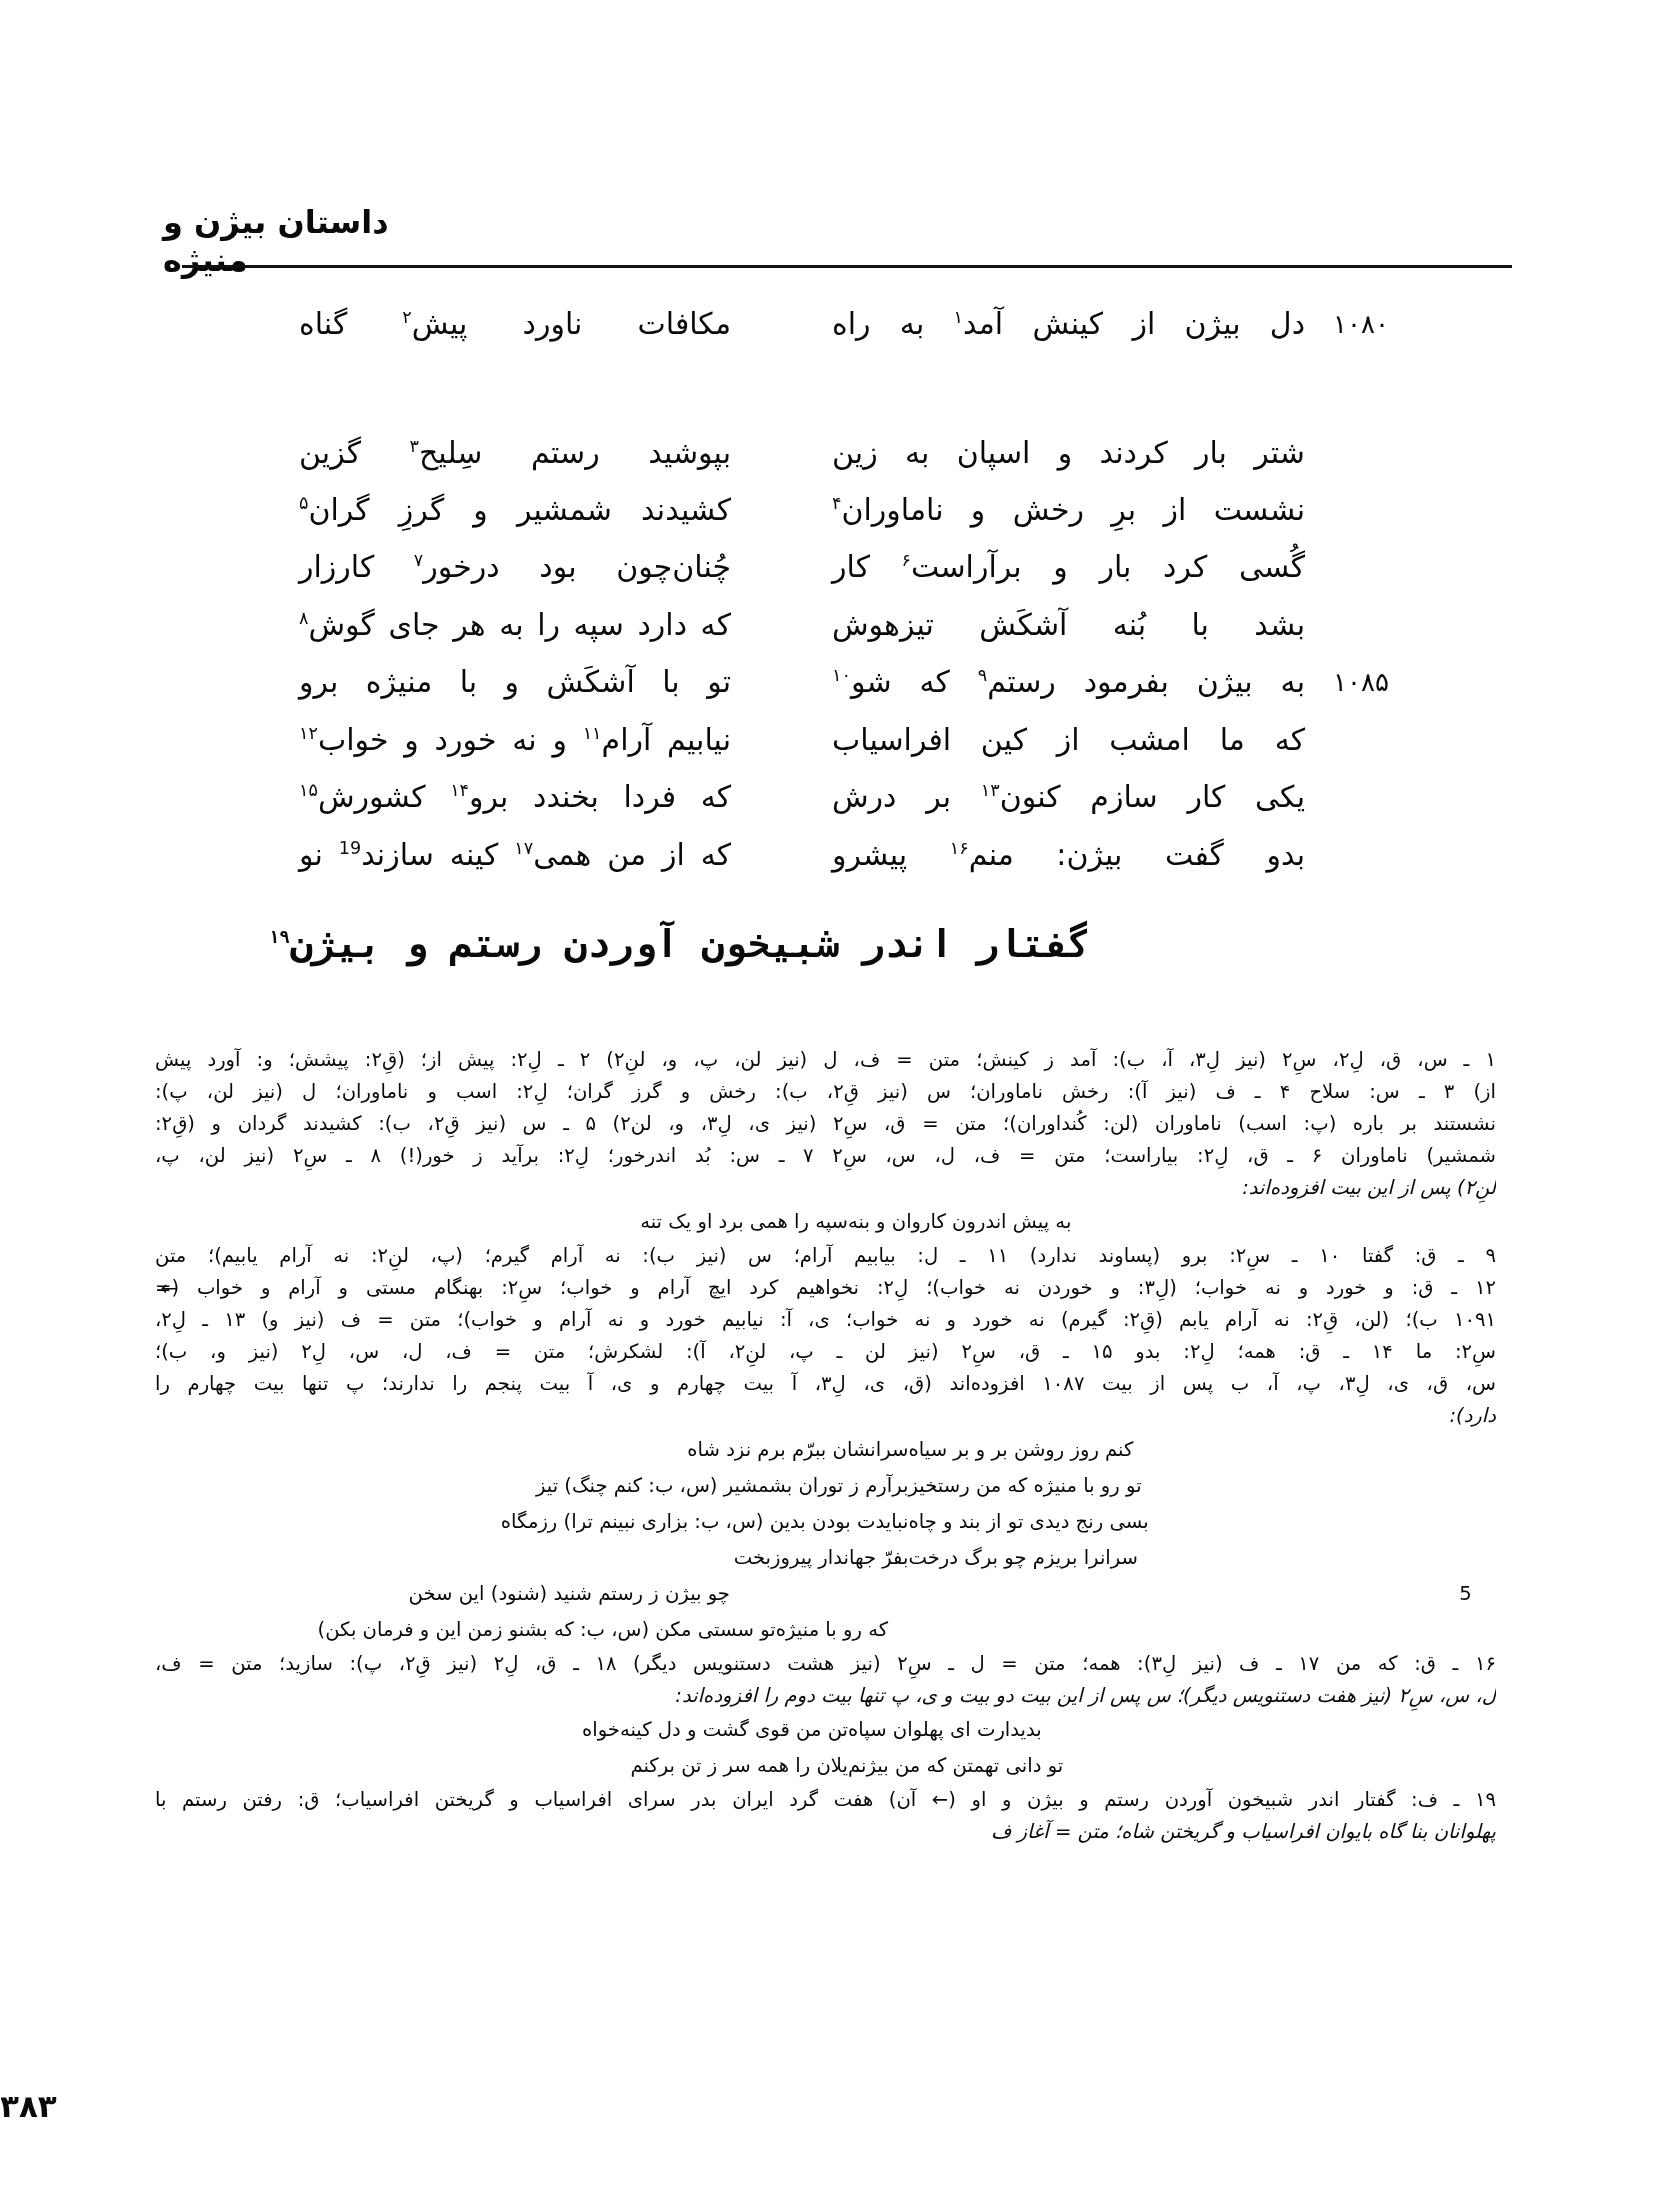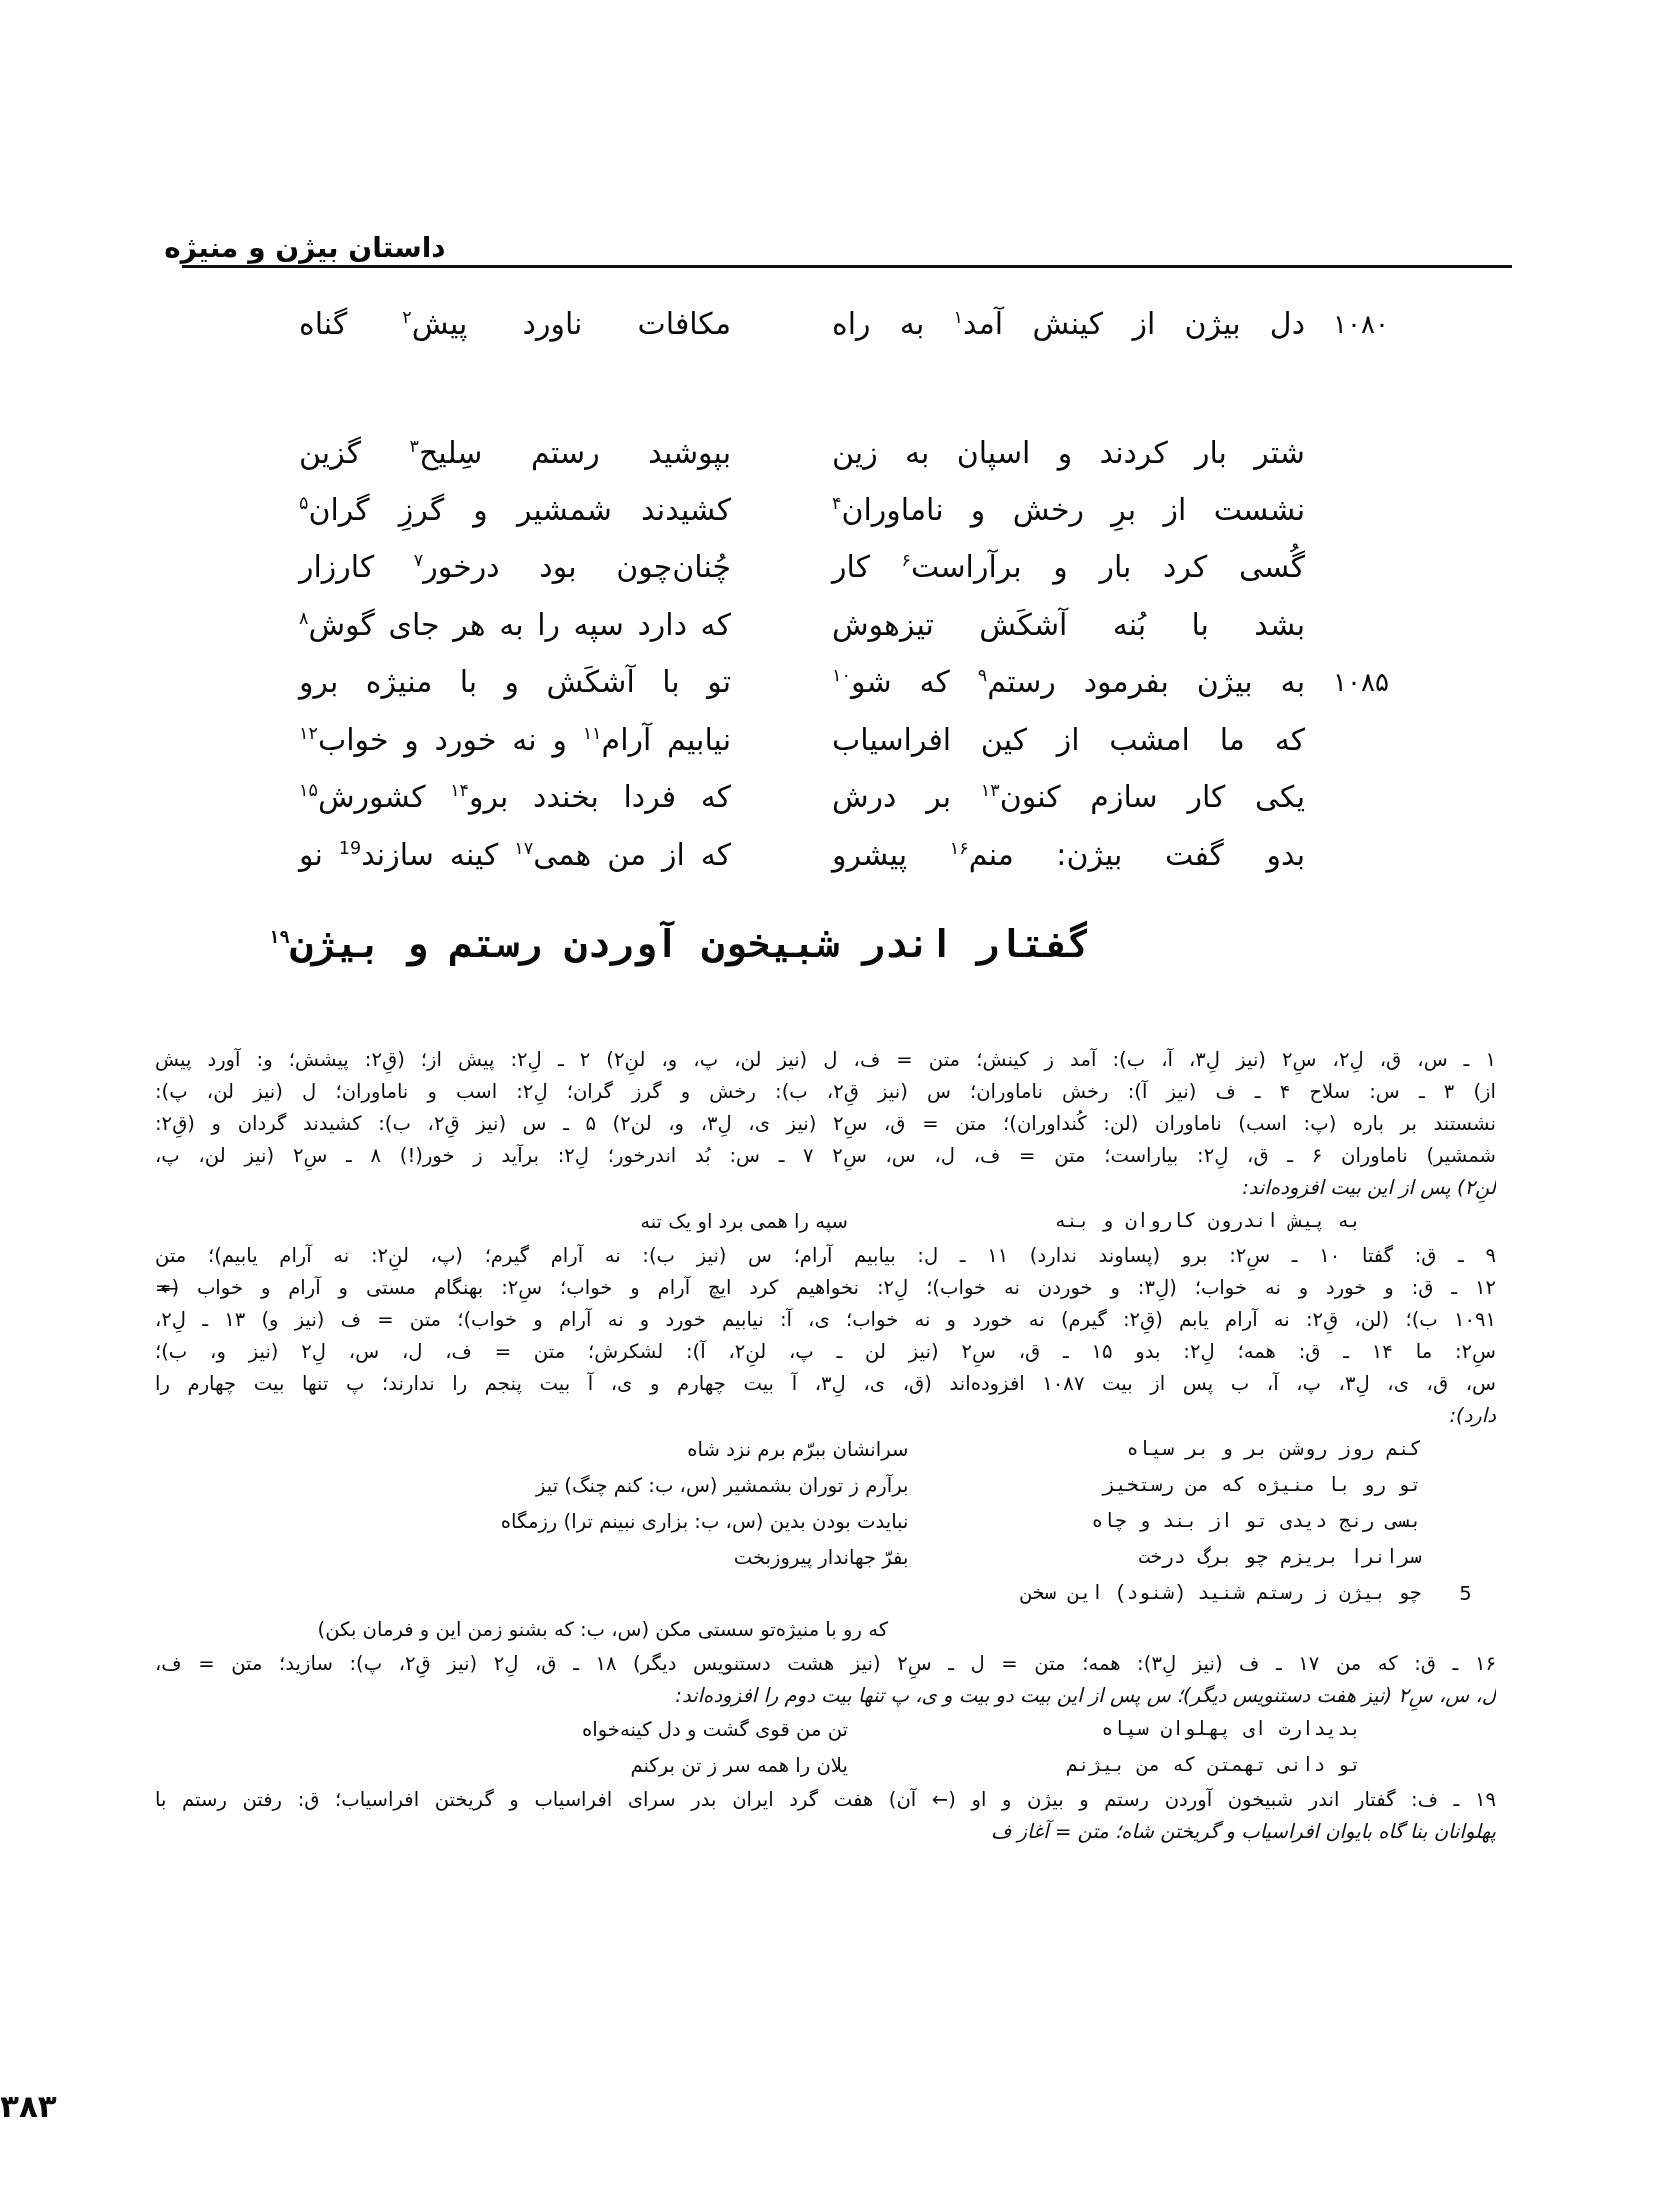--- a/index.html
+++ b/index.html
@@ -3,22 +3,22 @@
   <meta charset="utf-8">
   <style>
     html, body { margin: 0; padding: 0; background: #ffffff; }
     body {
       width: 1677px; height: 2194px; position: relative; overflow: hidden;
       font-family: "DejaVu Sans", sans-serif; color: #0a0a0a;
     }
     .page { position: absolute; inset: 0; }
     .running-head {
       position: absolute; right: 1230px; left: auto;
-      top: 203px; width: 284px; text-align: center;
-      font-size: 28px; font-weight: bold; direction: rtl; margin-top: 28px;
+      top: 203px; width: 284px; text-align: left;
+      font-size: 32px; font-weight: bold; direction: rtl;
     }
     .head-rule {
       position: absolute; left: 182px; top: 265px; width: 1330px; height: 2.7px; background: #111;
     }
     .verse-block { position: absolute; left: 0; top: 0; width: 1677px; }
     .verse-row {
       position: absolute; height: 54px; display: flex; direction: rtl;
       font-size: 30px; line-height: 54px;
     }
     .verse-num {
@@ -41,21 +41,21 @@
     .notes {
       position: absolute; left: 155px; top: 1044px; width: 1341px;
       font-size: 19.6px; line-height: 32px; direction: rtl; text-align: justify;
     }
     .note-line { display: block; white-space: nowrap; overflow: hidden; text-align: justify; text-align-last: justify; }
     .note-line.last { text-align-last: right; font-style: italic; }
     .note-verse {
       display: flex; direction: rtl; justify-content: flex-start; height: 36px; line-height: 36px;
     }
     .nv-num { width: 61px; text-align: center; }
-    .nv-right { width: 513px; text-align: right; padding-right: 13.5px; font-family: Liberation Mono, monospace; }
+    .nv-right { width: 513px; text-align: left; padding-right: 13.5px; }
     .nv-left { width: 540px; text-align: right; }
     .nv-indent { padding-right: 74px; }
     .nv-indent2 { padding-right: 608px; }
     .arrow { font-size: 20px; margin-left: 5.4px; }
     .page-number {
       position: absolute; top: 2088px; left: 0; width: 1677px; text-align: left;
       font-size: 31px; font-weight: bold;
     }
   </style>
 </head>

